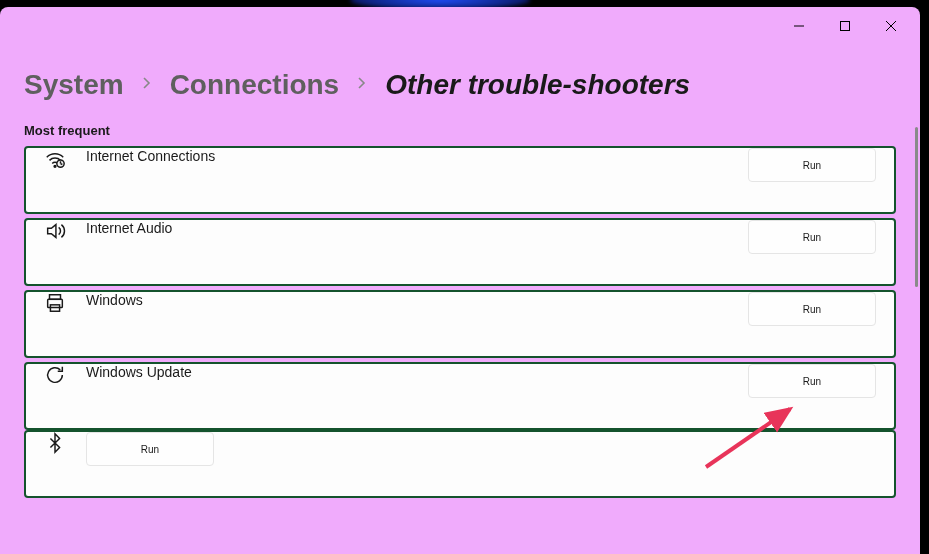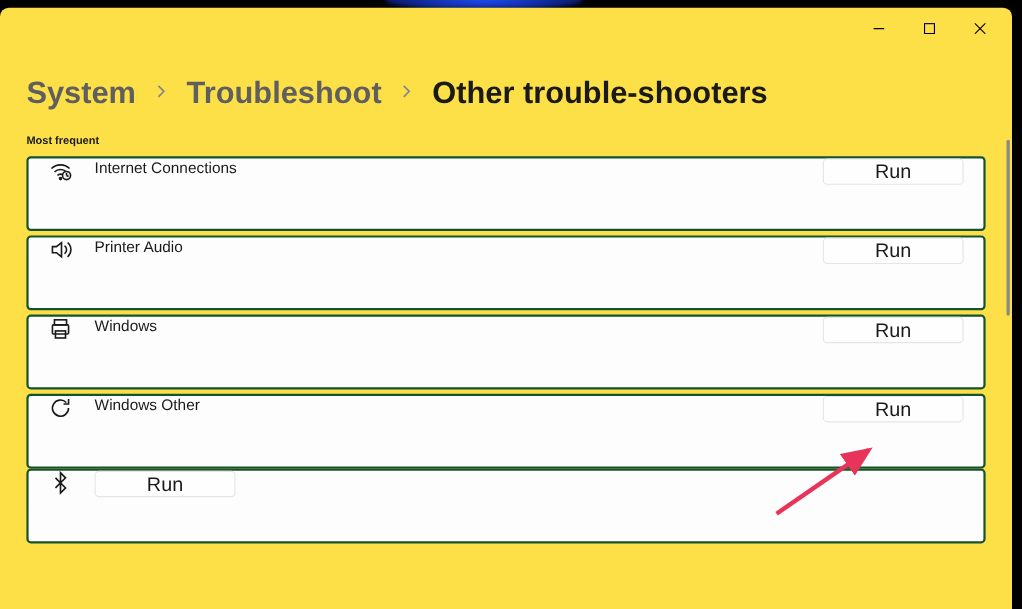--- a/index.html
+++ b/index.html
@@ -14,21 +14,21 @@
       background: #000;
       position: relative;
       overflow: hidden;
     }
     .window {
       position: absolute;
       top: 7px;
       left: 0;
       width: 920px;
       height: 547px;
-      background: #fde047;
+      background: #f0abfc;
       border-radius: 8px 8px 0 0;
       overflow: hidden;
     }
     .titlebar {
       height: 38px;
       display: flex;
       justify-content: flex-end;
       align-items: center;
       padding-right: 6px;
     }
@@ -58,23 +58,24 @@
     .breadcrumb .crumb-link {
       color: #5f5f5f;
       cursor: pointer;
     }
     .breadcrumb .chev {
       color: #888;
       font-size: 16px;
     }
     .breadcrumb .crumb-current {
       color: #1a1a1a;
+      font-style: italic;
     }
     .section-title {
-      font-size: 10px;
+      font-size: 13px;
       font-weight: 600;
       color: #1a1a1a;
       margin-bottom: 8px;
       margin-top: 6px;
     }
     .card-list {
       display: flex;
       flex-direction: column;
       gap: 4px;
     }
@@ -96,25 +97,25 @@
       justify-content: center;
       color: #1a1a1a;
     }
     .card-label {
       flex: 1;
       font-size: 14px;
       color: #1a1a1a;
     }
     .run-btn {
       width: 128px;
-      height: 24px;
+      height: 34px;
       background: #fefefe;
       border: 1px solid #e5e5e5;
       border-radius: 4px;
-      font-size: 18px;
+      font-size: 10px;
       color: #1a1a1a;
       cursor: pointer;
       display: flex;
       align-items: center;
       justify-content: center;
     }
     .scrollbar {
       position: absolute;
       right: 2px;
       top: 120px;
@@ -167,21 +168,21 @@
 
   <div class="content">
 
     <div class="breadcrumb">
       <span class="crumb-link">System</span>
       <span class="chev">
         <svg width="10" height="14" viewBox="0 0 10 14">
             <path d="M2 2 L7 7 L2 12" fill="none" stroke="#888" stroke-width="1.6"></path>
           </svg>
       </span>
-      <span class="crumb-link">Troubleshoot</span>
+      <span class="crumb-link">Connections</span>
       <span class="chev">
         <svg width="10" height="14" viewBox="0 0 10 14">
             <path d="M2 2 L7 7 L2 12" fill="none" stroke="#888" stroke-width="1.6"></path>
           </svg>
       </span>
       <span class="crumb-current">Other trouble-shooters</span>
     </div>
 
     <div class="section-title">Most frequent</div>
 
@@ -204,21 +205,21 @@
       </div>
 
       <div class="card">
         <span class="card-icon">
           <svg width="22" height="22" viewBox="0 0 24 24" fill="none" stroke="currentColor" stroke-width="1.6">
             <path d="M4 9 L4 15 L8 15 L13 19 L13 5 L8 9 Z"></path>
               <path d="M16 8 a5 5 0 0 1 0 8"></path>
               <path d="M19 5 a9 9 0 0 1 0 14"></path>
           </svg>
         </span>
-        <span class="card-label">Printer Audio</span>
+        <span class="card-label">Internet Audio</span>
         <button class="run-btn">Run</button>
       </div>
 
       <div class="card">
         <span class="card-icon">
           <svg width="22" height="22" viewBox="0 0 24 24" fill="none" stroke="currentColor" stroke-width="1.6">
             <rect x="6" y="3" width="12" height="5"></rect>
               <rect x="4" y="8" width="16" height="9" rx="1"></rect>
               <rect x="7" y="14" width="10" height="7"></rect>
           </svg>
@@ -227,21 +228,21 @@
         <button class="run-btn">Run</button>
       </div>
 
       <div class="card">
         <span class="card-icon">
           <svg width="22" height="22" viewBox="0 0 24 24" fill="none" stroke="currentColor" stroke-width="1.6">
             <path d="M20 12 a8 8 0 1 1 -2.3 -5.6"></path>
               <polyline points="20 3 20 8 15 8"></polyline>
           </svg>
         </span>
-        <span class="card-label">Windows Other</span>
+        <span class="card-label">Windows Update</span>
         <button class="run-btn">Run</button>
       </div>
 
     </div>
 
 
     <div class="card-list">
       <div class="card">
         <span class="card-icon">
           <svg width="22" height="22" viewBox="0 0 24 24" fill="none" stroke="currentColor" stroke-width="1.6">

